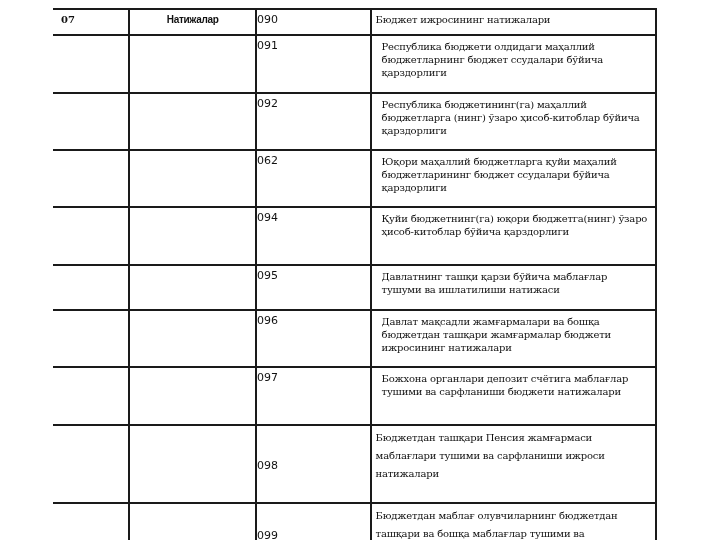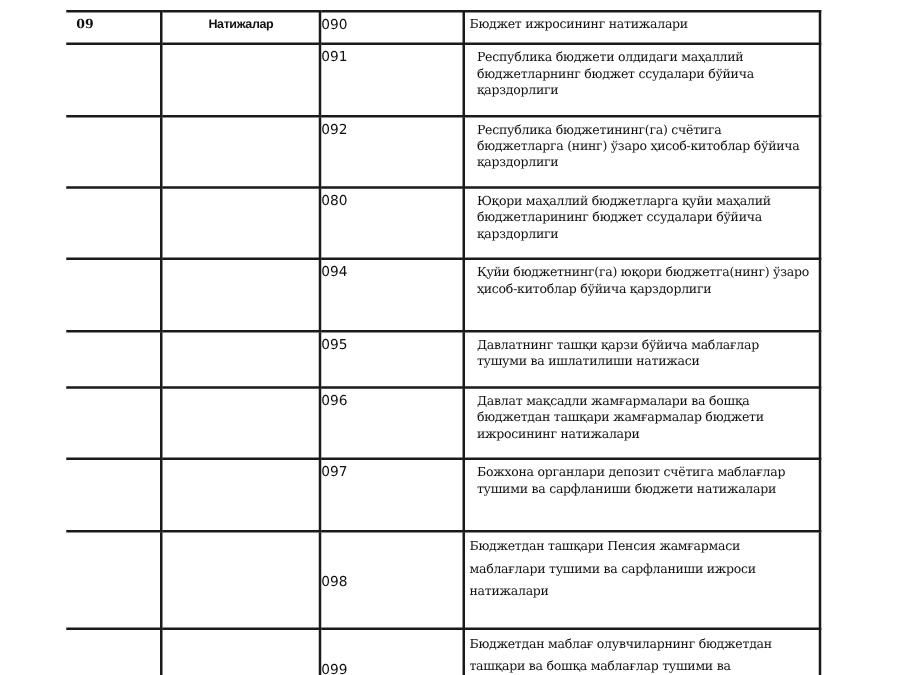--- a/index.html
+++ b/index.html
@@ -55,41 +55,41 @@
 
 <table class="tbl">
   <colgroup>
     <col class="c1">
       <col class="c2">
       <col class="c3">
       <col class="c4">
   </colgroup>
   <tbody>
       <tr class="hdr">
-    <td class="h-code-num">09</td>
+    <td class="h-code-num">07</td>
     <td class="h-title">Натижалар</td>
     <td class="code">090</td>
     <td class="desc hd">Бюджет ижросининг натижалари</td>
   </tr>
   <tr class="r1">
     <td></td>
     <td></td>
     <td class="code">091</td>
     <td class="desc">Республика бюджети олдидаги маҳаллий бюджетларнинг бюджет ссудалари бўйича қарздорлиги</td>
   </tr>
   <tr class="r2">
     <td></td>
     <td></td>
     <td class="code">092</td>
-    <td class="desc">Республика бюджетининг(га) счётига бюджетларга (нинг) ўзаро ҳисоб-китоблар бўйича қарздорлиги</td>
+    <td class="desc">Республика бюджетининг(га) маҳаллий бюджетларга (нинг) ўзаро ҳисоб-китоблар бўйича қарздорлиги</td>
   </tr>
   <tr class="r3">
     <td></td>
     <td></td>
-    <td class="code">080</td>
+    <td class="code">062</td>
     <td class="desc">Юқори маҳаллий бюджетларга қуйи маҳалий бюджетларининг бюджет ссудалари бўйича қарздорлиги</td>
   </tr>
   <tr class="r4">
     <td></td>
     <td></td>
     <td class="code">094</td>
     <td class="desc">Қуйи бюджетнинг(га) юқори бюджетга(нинг) ўзаро ҳисоб-китоблар бўйича қарздорлиги</td>
   </tr>
   <tr class="r5">
     <td></td>

